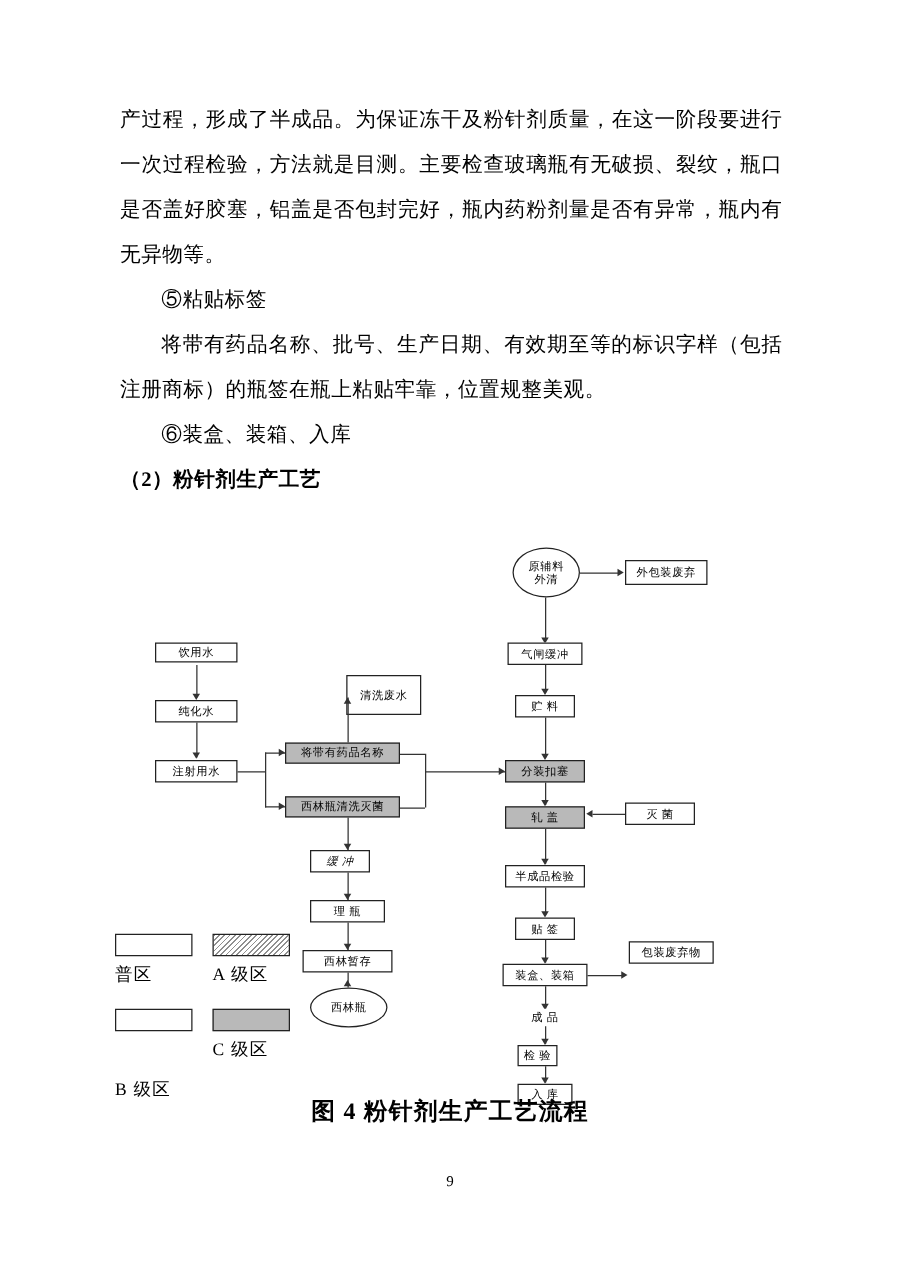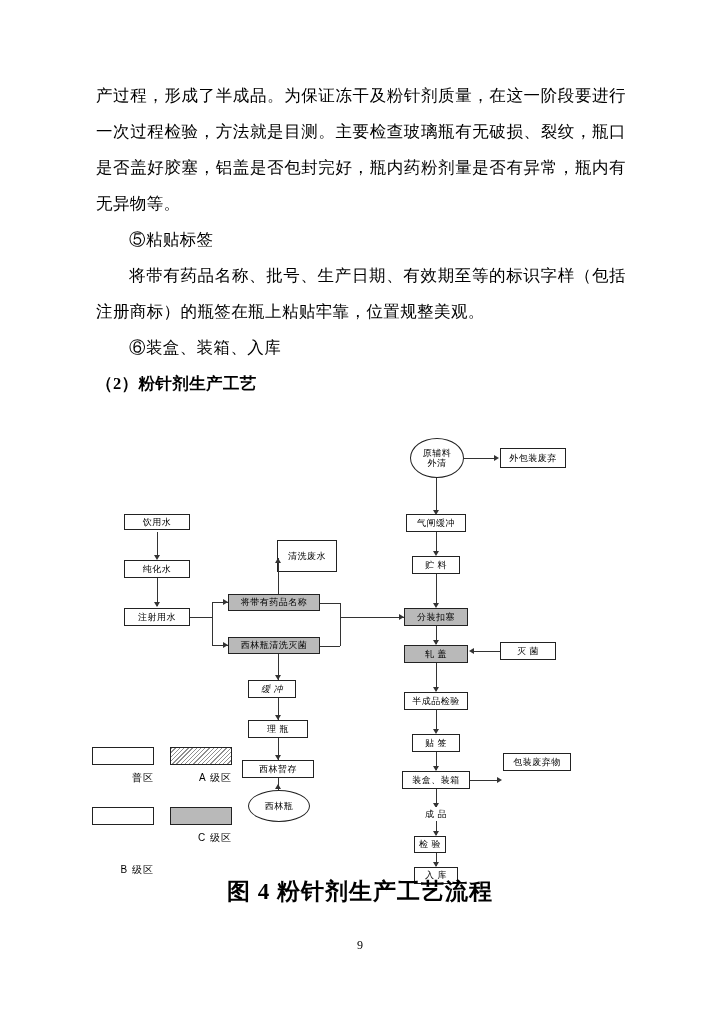--- a/index.html
+++ b/index.html
@@ -99,32 +99,32 @@
   }
   .arrow-left {
     position: absolute;
     width: 0; height: 0;
     border-top: 3px solid transparent;
     border-bottom: 3px solid transparent;
     border-right: 5px solid #333;
   }
   .legend-label {
     position: absolute;
-    font-size: 10px;
-    font-family: Liberation Sans, sans-serif;
-    text-align: right;
+    font-size: 14px;
+    font-family: Liberation Serif, serif;
+    text-align: left;
     letter-spacing: 1px;
   }
   .fig-caption {
     position: absolute;
     left: 0;
     top: 876px;
     width: 720px;
     text-align: center;
-    font-size: 23px;
+    font-size: 19px;
     font-weight: bold;
     font-family: "Liberation Serif", "DejaVu Serif", serif;
     letter-spacing: 1px;
   }
   .page-number {
     position: absolute;
     left: 0;
     top: 938px;
     width: 720px;
     text-align: center;

